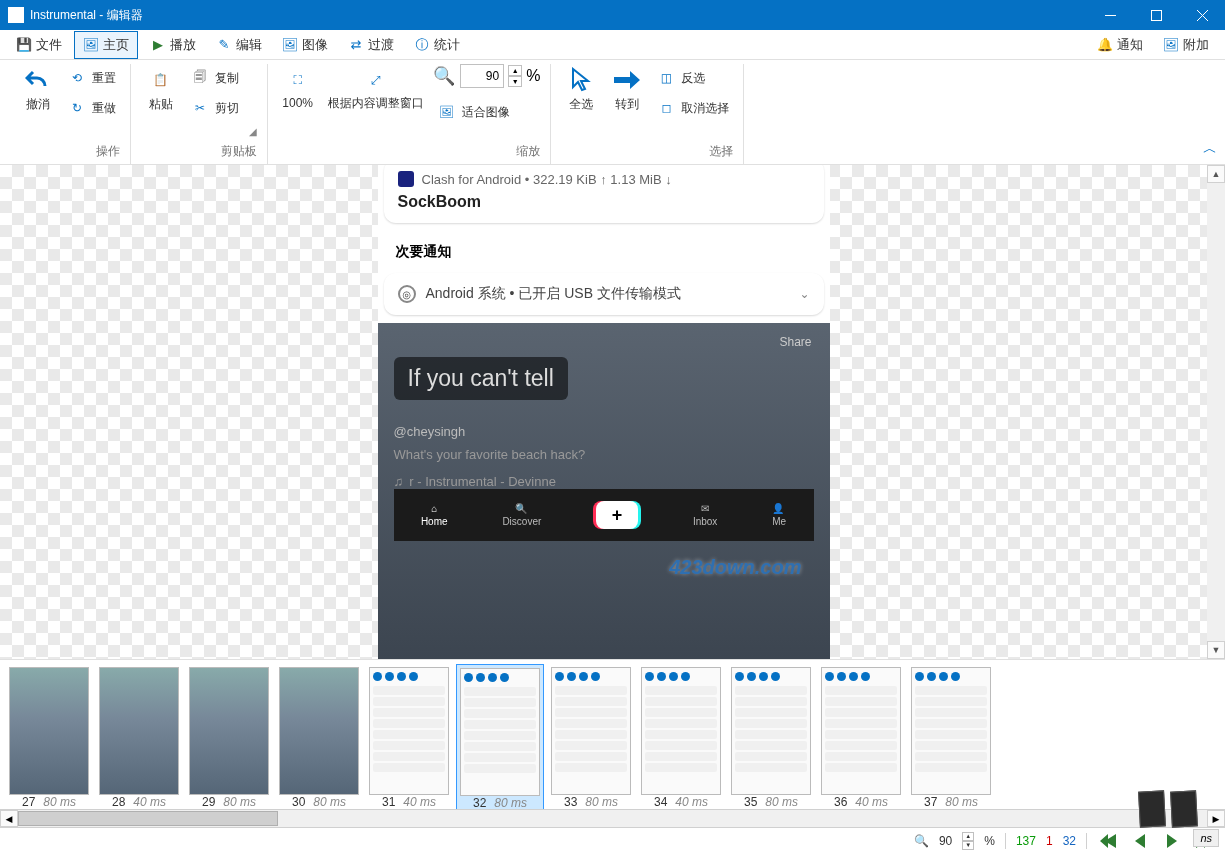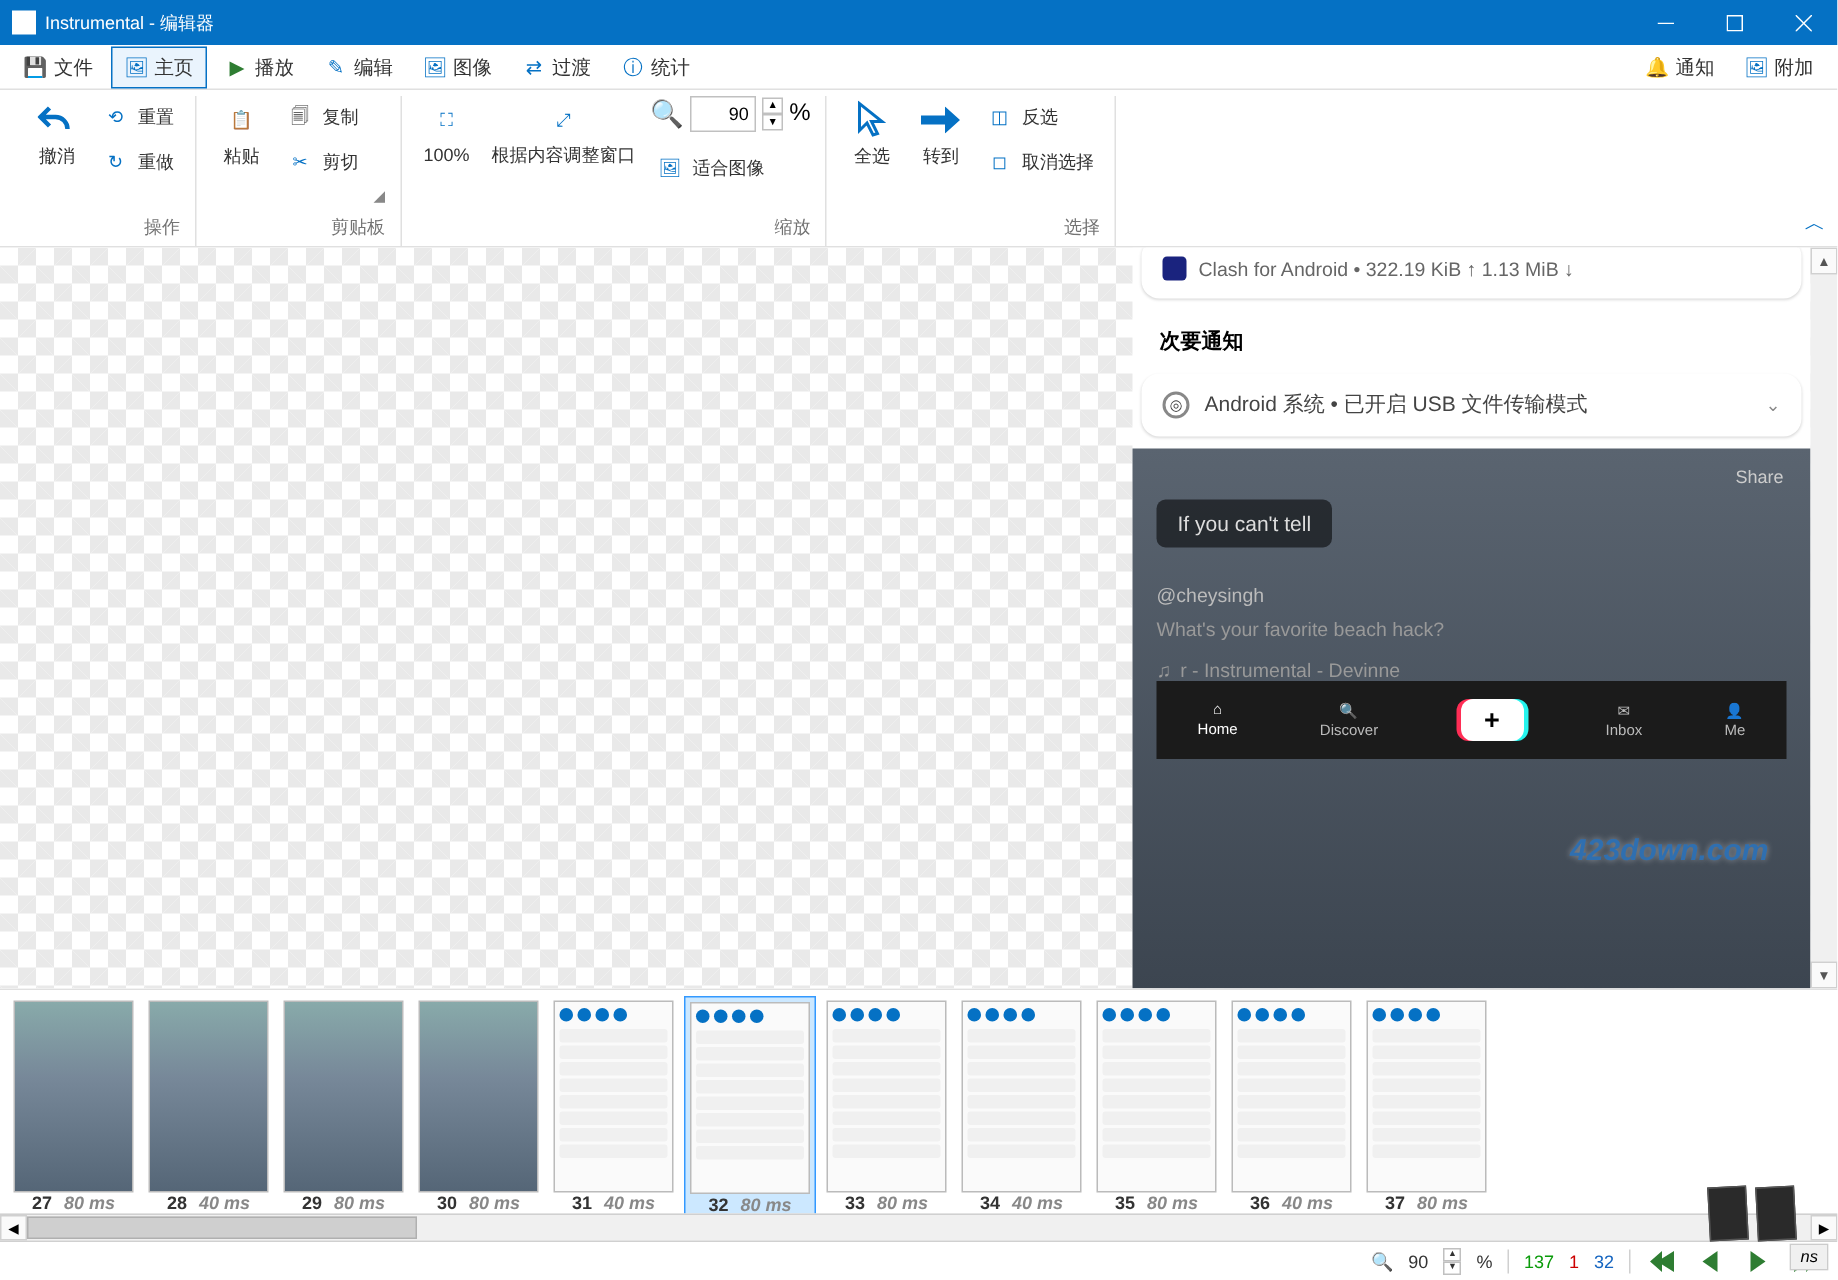--- a/index.html
+++ b/index.html
@@ -42,51 +42,51 @@
 .canvas {
   flex: 1;
   background-color: #fff;
   background-image:
     linear-gradient(45deg,#e9e9e9 25%,transparent 25%),
     linear-gradient(-45deg,#e9e9e9 25%,transparent 25%),
     linear-gradient(45deg,transparent 75%,#e9e9e9 75%),
     linear-gradient(-45deg,transparent 75%,#e9e9e9 75%);
   background-size: 24px 24px;
   background-position: 0 0,0 12px,12px -12px,-12px 0;
-  display:flex; justify-content:flex-end; overflow:hidden;
+  display:flex; justify-content:center; overflow:hidden;
 }
 .vscroll { width: 18px; background: #f0f0f0; display:flex; flex-direction:column; }
 .vscroll .arrow { height:18px; display:flex;align-items:center;justify-content:center;font-size:9px;color:#555; border:1px solid #d0d0d0; background:#fafafa;}
 .vscroll .track { flex:1; }
 
 .phone { width: 452px; background:#fff; margin-top:-6px; display:flex; flex-direction:column; font-family: Roboto, Arial, sans-serif; }
 .phone .card { background:#fff; border-radius:12px; margin:0 6px 8px 6px; box-shadow:0 1px 2px rgba(0,0,0,.15); padding:12px 14px; }
 .phone .hdr { display:flex; align-items:center; gap:8px; font-size:13px; color:#666; }
 .phone .fatcat { width:16px;height:16px; border-radius:3px; background:#1a237e; }
 .phone .name { font-weight:600; font-size:16px; margin-top:6px; color:#222;}
 .phone .stats { font-size:14px; color:#333; margin-top:2px; }
 .phone .sectitle { font-size:14px; font-weight:600; padding:12px 18px; }
 .phone .sys { display:flex; align-items:center; gap:10px; font-size:14px; color:#444; }
 .phone .sys .l{ width:18px;height:18px;border:2px solid #888;border-radius:50%; display:flex;align-items:center;justify-content:center;font-size:10px;}
 .phone .sys .chv { margin-left:auto; color:#888; font-size:12px; }
 .phone .bg { flex:1; background: linear-gradient(180deg,#5a6470 0%, #3c4550 100%); position:relative; color:#fff; padding:10px 16px 0 16px; }
-.phone .bubble { background: rgba(0,0,0,.55); padding:8px 14px; border-radius:6px; font-size:14px; display:inline-block; margin-top:24px;color:#ddd;}
+.phone .bubble { background: rgba(0,0,0,.55); padding:8px 14px; border-radius:6px; font-size:23px; display:inline-block; margin-top:24px;color:#ddd;}
 .phone .handle { color:#bbb; font-size:13px; margin-top:24px; }
 .phone .caption { color:#999; font-size:13px; margin-top:8px; }
 .phone .music { color:#999; font-size:13px; margin-top:12px; display:flex;align-items:center;gap:6px;}
 .phone .wm { position:absolute; right:28px; bottom:80px; color:#2f6fb0; font-weight:bold; font-style:italic; text-shadow:0 0 4px rgba(255,255,255,.4); font-size:20px;}
 .phone .share { position:absolute; right:18px; top:12px; color:#ccc; font-size:12px;}
 .phone .tabbar { height:52px; background:#1b1b1b; display:flex; align-items:center; justify-content:space-around; }
 .phone .ti { color:#bbb; font-size:10px; display:flex;flex-direction:column;align-items:center;gap:2px;}
 .phone .ti.active { color:#fff; }
 .phone .plus { width:42px;height:28px;background:#fff;border-radius:8px;color:#000;display:flex;align-items:center;justify-content:center;font-size:18px;font-weight:bold;box-shadow:-3px 0 0 #ff2d55,3px 0 0 #25f4ee;}
 
 
 .timeline { height: 150px; border-top:1px solid #e0e0e0; display:flex; align-items:flex-start; padding:4px 6px 0 6px; gap:4px; overflow:hidden;}
-.frame { display:flex; flex-direction:column; align-items:center; gap:0; padding:3px;font-weight:bold; }
+.frame { display:flex; flex-direction:column; align-items:center; gap:0; padding:3px; }
 .frame.selected { background:#cce8ff; border:1px solid #3399ff; }
 .thumb { width:80px; height:128px; background:#ddd; border:1px solid #bbb; }
 .thumb.dark { background: linear-gradient(#8aa 0%, #789 40%, #567 100%); }
 .thumb.light { background:#fafafa; display:flex;flex-direction:column; padding:4px 3px; gap:2px;}
 .thumb.light .tt { height:9px; background:#f0f0f0; border-radius:2px;}
 .thumb.light .dots{display:flex;gap:3px;margin-bottom:3px;} .thumb.light .dots span{width:9px;height:9px;border-radius:50%;background:#0571c4;}
 .finfo { font-size:12px; color:#333; display:flex; gap:8px; }
 .finfo .ms { color:#888; font-style:italic; }
 .hscroll { height:18px; background:#f0f0f0; border-top:1px solid #d0d0d0; display:flex;}
 .hscroll .arrow{width:18px;display:flex;align-items:center;justify-content:center;font-size:9px;border:1px solid #d0d0d0;background:#fafafa;}
@@ -283,20 +283,21 @@
 </div>
 
 <div class="canvas-wrap">
   <div class="canvas">
     <div class="phone">
       <div class="card">
         <div class="hdr">
             <span class="fatcat"></span>
             <span>Clash for Android  •  322.19 KiB ↑  1.13 MiB ↓</span>
           </div>
+        <div class="name">SockBoom</div>
       </div>
       <div class="sectitle">次要通知</div>
       <div class="card">
         <div class="sys">
             <span class="l">◎</span>
             <span>Android 系统 • 已开启 USB 文件传输模式</span>
             <span class="chv">⌄</span>
           </div>
       </div>
       <div class="bg">

